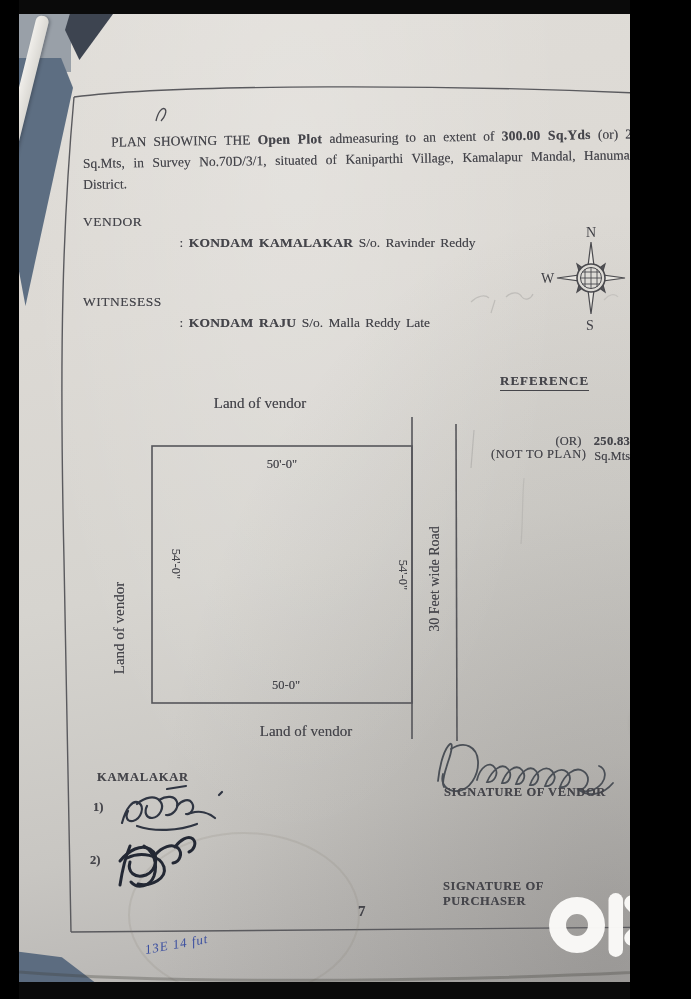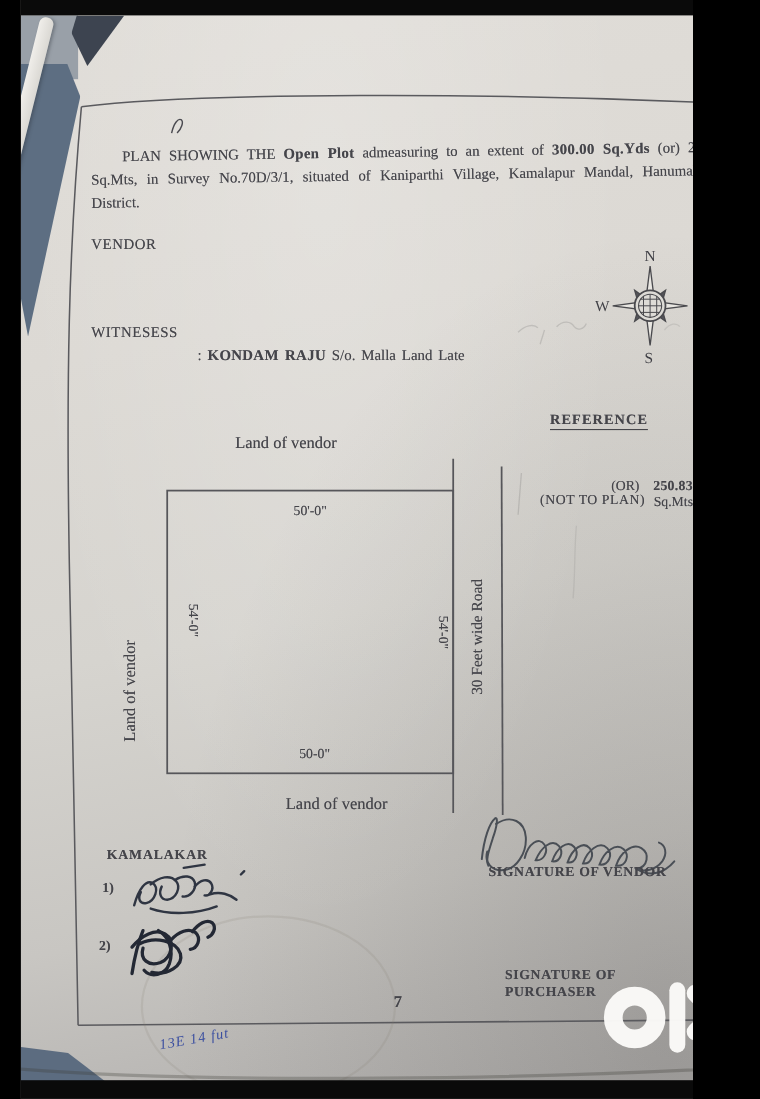--- a/index.html
+++ b/index.html
@@ -67,23 +67,26 @@
     <ellipse cx="225" cy="915" rx="115" ry="82" fill="none" stroke="rgba(130,123,110,0.16)" stroke-width="2"></ellipse>
 
     <path d="M0,972 C160,985 480,982 691,968" stroke="rgba(60,58,54,0.30)" stroke-width="3" fill="none"></path>
   </svg>
 
   <div class="abs doc-text ink pre" style="left:63px;top:112px;width:580px;text-align:justify;transform:rotate(-0.9deg);transform-origin:left top;">
     <span>PLAN SHOWING THE </span><span class="bold">Open Plot</span><span> admeasuring to an extent of </span><span class="bold">300.00 Sq.Yds</span><span> (or) 250.83 Sq.Mts, in Survey No.70D/3/1, situated of Kaniparthi Village, Kamalapur Mandal, Hanumakonda District.</span>
   </div>
 
   <div class="abs doc-text ink" style="left:64px;top:212px;letter-spacing:0.5px;">VENDOR</div>
+  <div class="abs doc-text ink pre" style="left:139px;top:212px;">
+    <span>: </span><span class="bold">KONDAM KAMALAKAR</span><span> S/o. Ravinder Reddy</span>
+  </div>
   <div class="abs doc-text ink" style="left:64px;top:292px;letter-spacing:0.5px;">WITNESESS</div>
   <div class="abs doc-text ink pre" style="left:139px;top:292px;">
-    <span>: </span><span class="bold">KONDAM RAJU</span><span> S/o. Malla Land Late</span>
+    <span>: </span><span class="bold">KONDAM RAJU</span><span> S/o. Malla Reddy Late</span>
   </div>
 
   <svg class="abs" style="left:520px;top:224px;" width="104" height="110" viewBox="0 0 104 110">
     <g>
       <g fill="#e8e6e1" stroke="#4a4a4e" stroke-width="1.2">
         <polygon points="52,18 56.5,54 47.5,54"></polygon>
         <polygon points="52,90 56.5,54 47.5,54"></polygon>
         <polygon points="18,54 52,49.5 52,58.5"></polygon>
         <polygon points="86,54 52,49.5 52,58.5"></polygon>
         <polygon points="38,40 52,50 42,54" fill="#55555a"></polygon>
@@ -156,21 +159,21 @@
   <svg class="abs" style="left:0;top:0;" width="691" height="999" viewBox="0 0 691 999">
     <g fill="none" stroke="#4a4f56" stroke-width="1.8" stroke-linecap="round">
       <path d="M419,781 C421,762 426,748 431,744 C434,742 433,751 429,762 C426,772 422,782 425,787"></path>
       <path d="M432,749 C446,740 458,747 459,761 C460,776 450,790 439,791 C428,792 421,784 424,774"></path>
       <path d="M458,780 C461,767 471,760 476,768 C480,774 475,783 468,782 C473,770 483,762 489,769 C494,775 490,784 483,783 C487,771 497,763 503,770 C508,776 504,785 497,784 C501,772 511,764 517,771 C522,777 518,786 511,785 C515,773 526,764 533,771 C539,777 534,787 526,786 C530,774 541,766 548,772 C554,778 550,788 541,787 C545,775 556,766 564,771 C572,776 570,788 560,790 C566,793 577,791 583,783 C588,776 586,768 580,766"></path>
       <path d="M560,790 C570,797 584,795 594,783"></path>
     </g>
   </svg>
 
   <div class="abs ink caption" style="left:425px;top:785px;">SIGNATURE OF VENDOR</div>
-  <div class="abs ink caption" style="left:440px;top:879px;">SIGNATURE OF PURCHASER</div>
+  <div class="abs ink caption" style="left:424px;top:879px;">SIGNATURE OF PURCHASER</div>
 
   <div class="abs ink" style="left:339px;top:903px;font-size:15px;font-weight:bold;">7</div>
 
   <div class="abs" style="left:126px;top:942px;font-size:13px;font-style:italic;letter-spacing:1px;color:#3b4fa0;
               transform:rotate(-10deg);transform-origin:left center;">13E 14 fut</div>
 
   <div class="abs badge" style="left:614px;top:689px;width:85px;height:63px;">
     <div class="abs" style="left:30px;top:14px;font-family:'Liberation Sans',sans-serif;font-size:28px;color:#6e6e6e;">7</div>
   </div>
 

